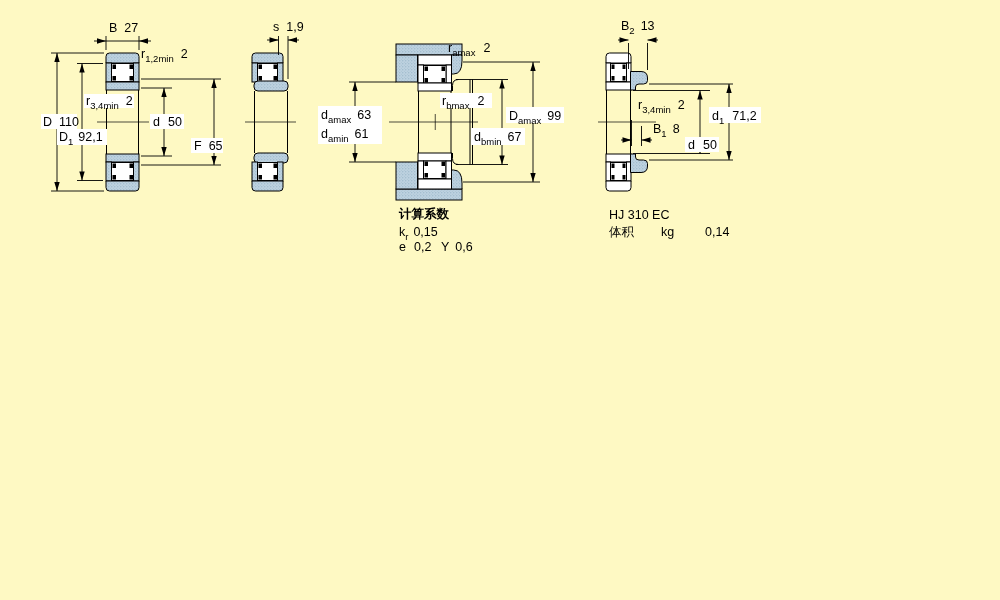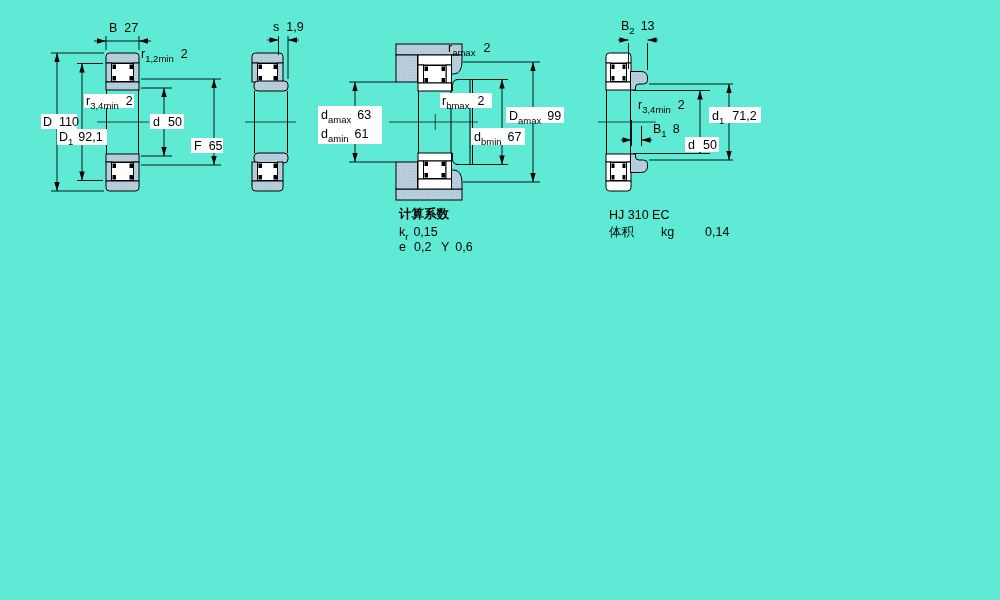--- a/index.html
+++ b/index.html
@@ -1,16 +1,16 @@
 <!DOCTYPE html>
 <html><head>
 <meta charset="utf-8">
 <style>
   html,body{margin:0;padding:0;background:#ffffff;}
-  #stage{position:relative;width:1000px;height:600px;background:#5eead4;overflow:hidden;
+  #stage{position:relative;width:1000px;height:600px;background:#fef9c3;overflow:hidden;
          font-family:"Liberation Sans","DejaVu Sans",sans-serif;}
   svg text{fill:#000;font-size:12.5px;font-family:"Liberation Sans","DejaVu Sans",sans-serif;}
   svg text.sub tspan.s, svg tspan.s{font-size:9.5px;}
   svg text.zh-bold{font-weight:bold;}
   .ln{stroke:#000;stroke-width:1;fill:none;}
   .dim{stroke:#000;stroke-width:0.9;fill:none;}
   .cl{stroke:#000;stroke-width:0.7;fill:none;}
   .wh{fill:#ffffff;stroke:#000;stroke-width:1;}
   .bk{fill:#000;stroke:none;}
   .st{fill:url(#stip);stroke:#000;stroke-width:1;}

